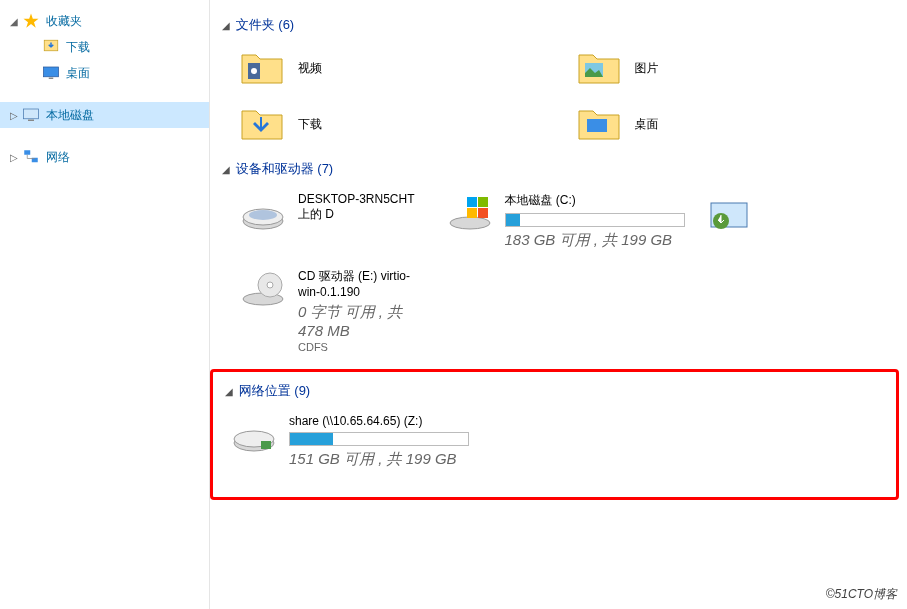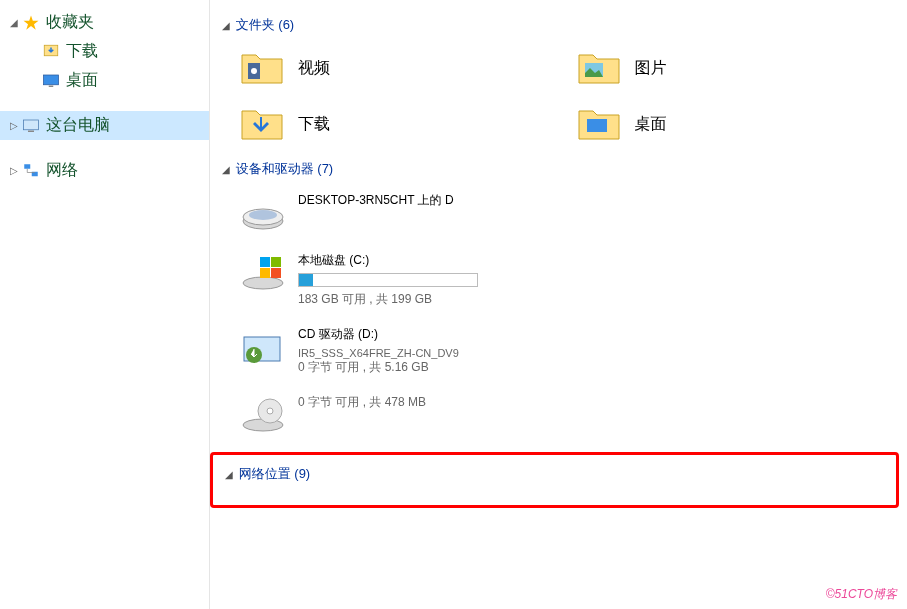--- a/index.html
+++ b/index.html
@@ -4,47 +4,47 @@
   <style>
     * { margin: 0; padding: 0; box-sizing: border-box; font-family: "Microsoft YaHei", "Segoe UI", sans-serif; }
     body { width: 907px; height: 609px; background: #fff; display: flex; font-size: 12px; color: #000; overflow: hidden; position: relative; }
     
     .sidebar { width: 210px; border-right: 1px solid #e5e5e5; padding: 8px 0; }
     .tree-item { display: flex; align-items: center; padding: 4px 8px 4px 10px; cursor: pointer; }
     .tree-item.selected { background: #cce8ff; }
     .tree-indent { width: 20px; }
     .tree-arrow { width: 12px; font-size: 10px; color: #666; display: inline-block; }
     .tree-icon { width: 18px; height: 18px; margin-right: 6px; display: inline-flex; align-items: center; justify-content: center; }
-    .tree-label { font-size: 16px; color: #14532d; }
+    .tree-label { font-size: 12px; color: #0369a1; }
     .spacer { height: 16px; }
     
     .main { flex: 1; padding: 8px 12px; overflow: auto; }
     .section-header { display: flex; align-items: center; color: #003399; font-size: 13px; margin: 8px 0 10px 0; cursor: pointer; }
     .section-arrow { font-size: 10px; color: #555; margin-right: 6px; }
     
     .folder-grid { display: grid; grid-template-columns: 1fr 1fr; gap: 8px 12px; margin-left: 12px; margin-bottom: 12px; }
     .folder-item { display: flex; align-items: center; padding: 4px; cursor: pointer; }
     .folder-icon { width: 48px; height: 40px; margin-right: 12px; display: flex; align-items: center; justify-content: center; }
-    .folder-label { font-size: 16px; }
-    
-    .drive-grid { display: grid; grid-template-columns: 1fr; gap: 10px 12px; margin-left: 12px; margin-bottom: 12px; }
+    .folder-label { font-size: 12px; }
+    
+    .drive-grid { display: grid; grid-template-columns: 1fr 1fr 1fr; gap: 10px 12px; margin-left: 12px; margin-bottom: 12px; }
     .drive-item { display: flex; align-items: flex-start; padding: 4px; cursor: pointer; }
     .drive-icon { width: 50px; height: 42px; margin-right: 10px; display: flex; align-items: center; justify-content: center; flex-shrink: 0; }
     .drive-info { flex: 1; }
     .drive-name { font-size: 12px; margin-bottom: 4px; }
     .drive-bar { width: 180px; height: 14px; border: 1px solid #bcbcbc; background: #fff; margin-bottom: 4px; }
     .drive-bar-fill { height: 100%; background: #26a0da; }
-    .drive-status { font-size: 12px; color: #666; }
+    .drive-status { font-size: 15px; color: #666; font-style: italic; }
     .drive-sub { font-size: 11px; color: #666; margin-top: 2px; }
     
     .highlight-box { border: 3px solid #ff0000; padding: 10px 28px 12px 0; margin: 0 -4px 0 -12px; border-radius: 4px; }
     .highlight-box .section-header { margin-left: 12px; margin-top: 0; }
     .highlight-box .drive-grid { grid-template-columns: 1fr; }
     
-    .watermark { position: absolute; bottom: 6px; right: 10px; color: #ec4899; font-size: 12px; font-style: italic; }
+    .watermark { position: absolute; bottom: 6px; right: 10px; color: #404040; font-size: 12px; font-style: italic; }
   </style>
 </head>
 <body>
 
 <div class="sidebar">
   <div class="tree-item">
     <span class="tree-arrow">◢</span>
     <span class="tree-icon">
       <svg viewBox="0 0 24 24">
           <path fill="#ffb900" d="M12 2l2.4 7h7.6l-6 4.5 2.3 7.5L12 16l-6.3 5 2.3-7.5-6-4.5h7.6z"></path>
@@ -76,21 +76,21 @@
   </div>
   <div class="spacer"></div>
   <div class="tree-item selected">
     <span class="tree-arrow">▷</span>
     <span class="tree-icon">
       <svg viewBox="0 0 24 24">
           <rect x="2" y="4" width="20" height="13" fill="#cfe7fb" stroke="#4a7ab0"></rect>
           <rect x="8" y="18" width="8" height="2" fill="#888"></rect>
         </svg>
     </span>
-    <span class="tree-label">这台电脑</span>
+    <span class="tree-label">本地磁盘</span>
   </div>
   <div class="spacer"></div>
   <div class="tree-item">
     <span class="tree-arrow">▷</span>
     <span class="tree-icon">
       <svg viewBox="0 0 24 24">
           <rect x="3" y="3" width="8" height="6" fill="#3a8ee6"></rect>
           <rect x="13" y="13" width="8" height="6" fill="#3a8ee6"></rect>
           <path d="M7 9v5h10" stroke="#888" fill="none"></path>
         </svg>
@@ -182,42 +182,57 @@
       </div>
     </div>
     <div class="drive-item">
       <span class="drive-icon">
         <svg width="46" height="36" viewBox="0 0 46 36">
             <rect x="4" y="8" width="36" height="24" fill="#cfe7fb" stroke="#4a7ab0"></rect>
             <circle cx="14" cy="26" r="8" fill="#5a9a3a"></circle>
             <path fill="#fff" d="M14 20v8l-3-3m3 3l3-3" stroke="#fff"></path>
           </svg>
       </span>
-      <div class="drive-info">
-        <div class="drive-name">CD 驱动器 (D:)</div>
-        <div class="drive-sub">IR5_SSS_X64FRE_ZH-CN_DV9</div>
-        <div class="drive-status">0 字节 可用 , 共 5.16 GB</div>
-      </div>
     </div>
     <div class="drive-item">
       <span class="drive-icon">
         <svg width="46" height="36" viewBox="0 0 46 36">
             <ellipse cx="23" cy="28" rx="20" ry="6" fill="#d8d8d8" stroke="#999"></ellipse>
             <circle cx="30" cy="14" r="12" fill="#e8e8e8" stroke="#aaa"></circle>
             <circle cx="30" cy="14" r="3" fill="#fff" stroke="#aaa"></circle>
           </svg>
       </span>
       <div class="drive-info">
+        <div class="drive-name">CD 驱动器 (E:) virtio-win-0.1.190</div>
         <div class="drive-status">0 字节 可用 , 共 478 MB</div>
+        <div class="drive-sub">CDFS</div>
       </div>
     </div>
   </div>
 
   <div class="highlight-box">
     <div class="section-header">
       <span class="section-arrow">◢</span>
       <span>网络位置 (9)</span>
     </div>
+    <div class="drive-grid">
+      <div class="drive-item">
+        <span class="drive-icon">
+          <svg width="46" height="36" viewBox="0 0 46 36">
+              <ellipse cx="23" cy="26" rx="20" ry="8" fill="#d8d8d8" stroke="#999"></ellipse>
+              <ellipse cx="23" cy="22" rx="20" ry="8" fill="#eee" stroke="#999"></ellipse>
+              <rect x="30" y="24" width="10" height="8" fill="#4a9a4a"></rect>
+            </svg>
+        </span>
+        <div class="drive-info">
+          <div class="drive-name">share (\\10.65.64.65) (Z:)</div>
+          <div class="drive-bar">
+              <div class="drive-bar-fill" style="width:24%"></div>
+            </div>
+          <div class="drive-status">151 GB 可用 , 共 199 GB</div>
+        </div>
+      </div>
+    </div>
   </div>
 
 </div>
 
 <div class="watermark">©51CTO博客</div>
 
 </body></html>

